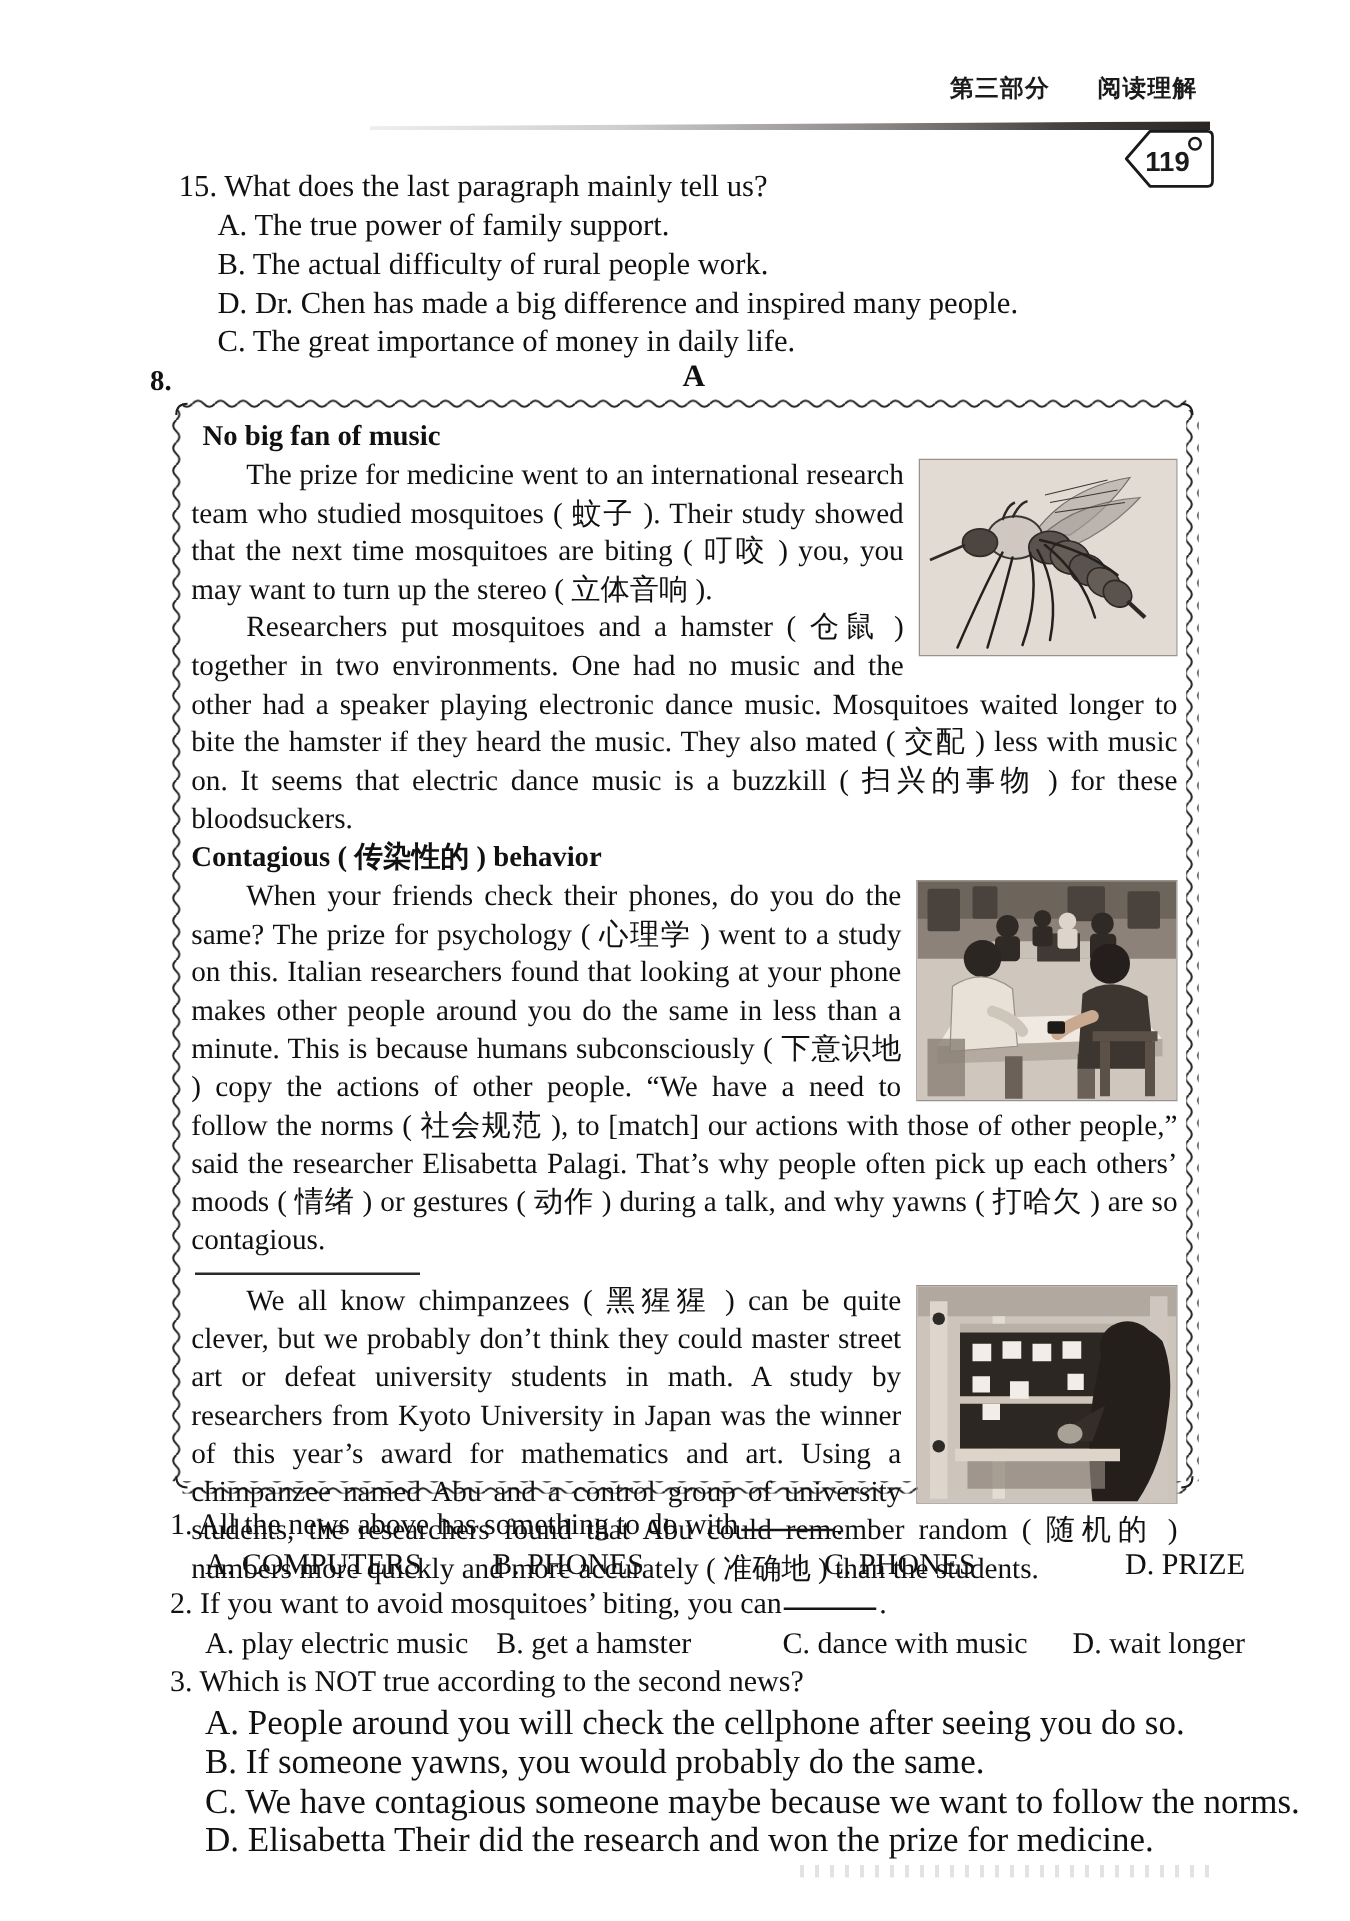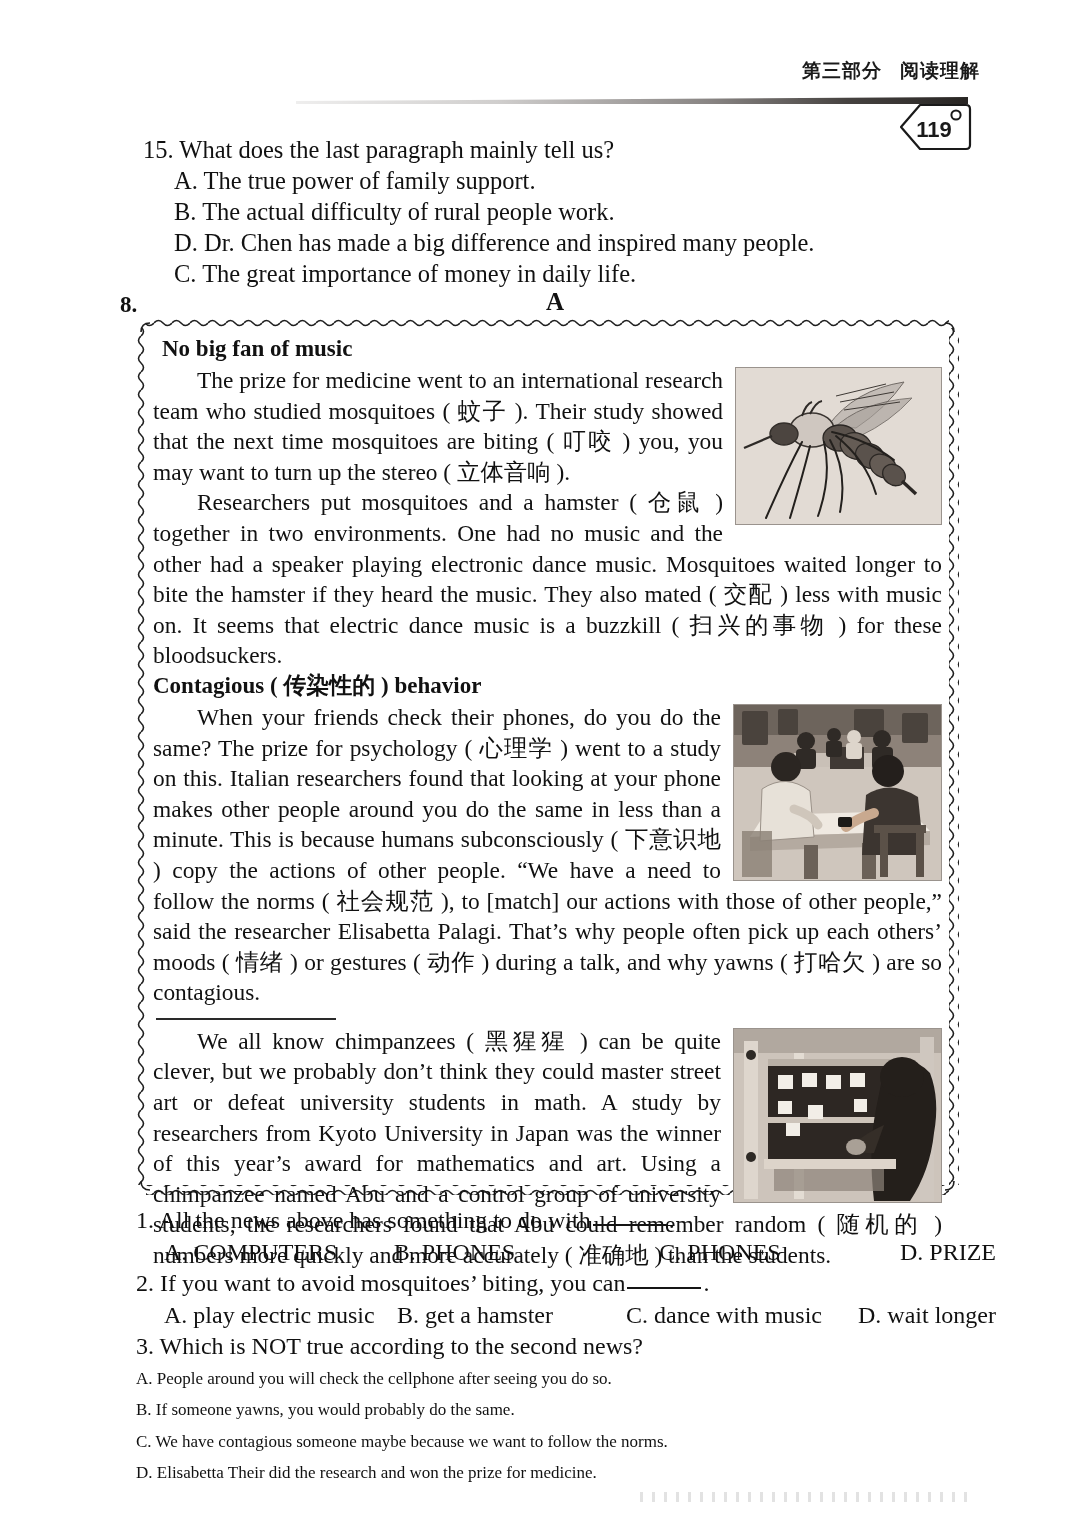--- a/index.html
+++ b/index.html
@@ -19,25 +19,25 @@
   
   .page-header {
     position: absolute;
     top: 52px;
     left: 0;
     width: 1080px;
     height: 56px;
   }
   .header-inner {
     position: absolute;
-    right: 100px;
+    right: 122px;
     top: 6px;
     display: flex;
     align-items: center;
-    gap: 18px;
+    gap: 38px;
     font-family: "DejaVu Sans", sans-serif;
     font-size: 19px;
     font-weight: 600;
     color: #1b1b1b;
     letter-spacing: 1px;
   }
   .tag-badge {
     position: absolute;
     right: 108px;
     top: 48px;
@@ -172,21 +172,21 @@
     white-space: nowrap;
   }
   .lq-opts-row {
     font-size: 24px;
     line-height: 31.5px;
     margin-left: 28px;
     display: flex;
     white-space: nowrap;
     gap: 36px;
   }
-  .lq-opt-block { font-size: 17px; line-height: 31.5px; white-space: nowrap; }
+  .lq-opt-block { font-size: 28px; line-height: 31.5px; margin-left: 28px; white-space: nowrap; }
   .blank-line {
     display: inline-block;
     width: 74px;
     border-bottom: 2px solid #151515;
     vertical-align: 2px;
     margin: 0 2px;
   }
 
   .footer-smudge {
     position: absolute;

